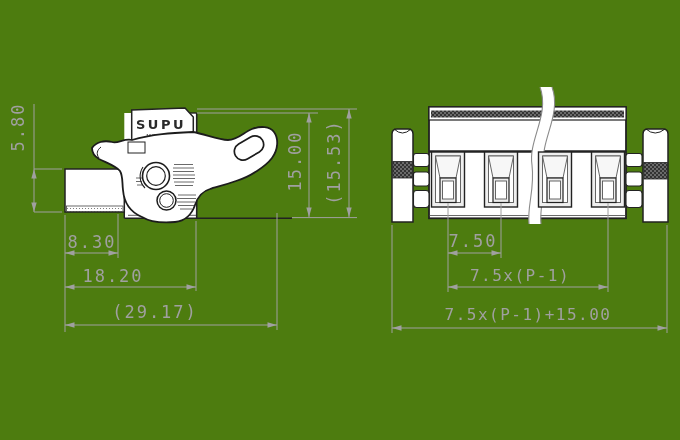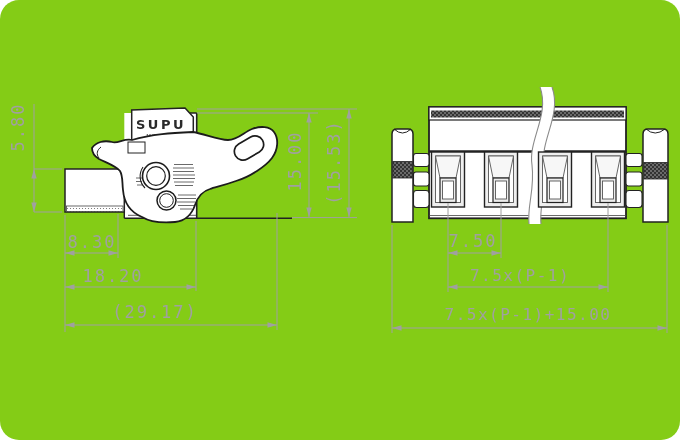--- a/index.html
+++ b/index.html
@@ -1,17 +1,17 @@
 <!DOCTYPE html>
 <html><head>
 <meta charset="utf-8">
 <style>
   html,body{margin:0;padding:0;background:#ffffff;}
-  .stage{position:relative;width:680px;height:440px;background:#84cc16;overflow:hidden;
-         font-family:"DejaVu Sans","Liberation Sans",sans-serif;border-radius:19px;}
+  .stage{position:relative;width:680px;height:440px;background:#4d7c0f;overflow:hidden;
+         font-family:"DejaVu Sans","Liberation Sans",sans-serif;}
   svg{display:block}
   .dimtxt{font-family:"DejaVu Sans Mono","Liberation Mono",monospace;
           font-size:17px;letter-spacing:2px;fill:#a0a0a0;}
   .dimtxt-small{font-family:"DejaVu Sans Mono","Liberation Mono",monospace;
           font-size:16px;letter-spacing:1.5px;fill:#a0a0a0;}
   .brandtxt{font-family:"DejaVu Sans","Liberation Sans",sans-serif;
           font-size:13px;font-weight:bold;letter-spacing:2.5px;fill:#2a2a2a;}
   .modeltxt{font-family:"DejaVu Sans","Liberation Sans",sans-serif;
           font-size:5.5px;letter-spacing:.4px;fill:#3a3a3a;}
 </style>

